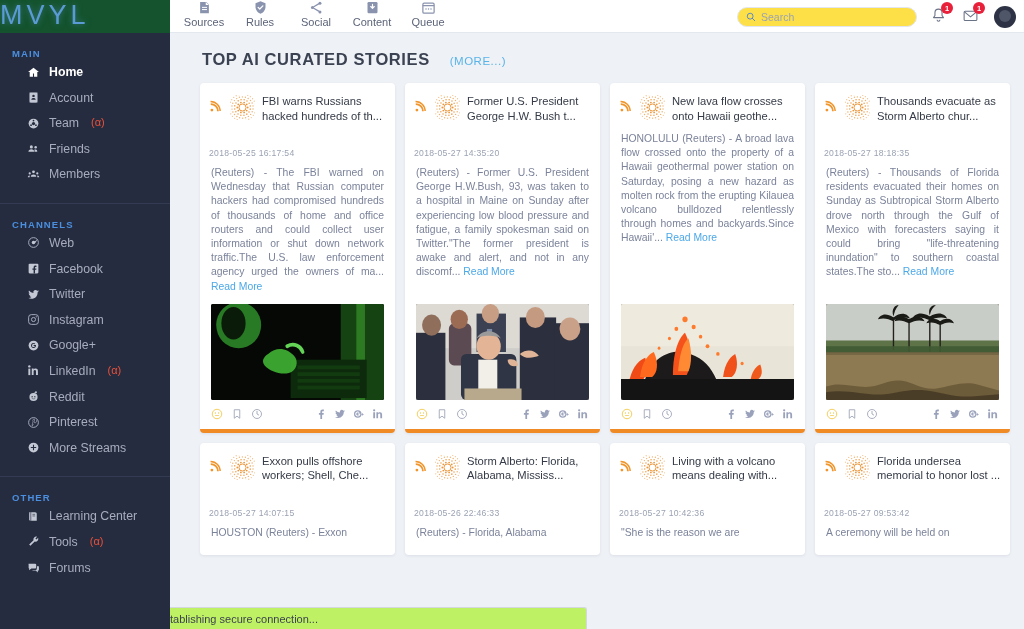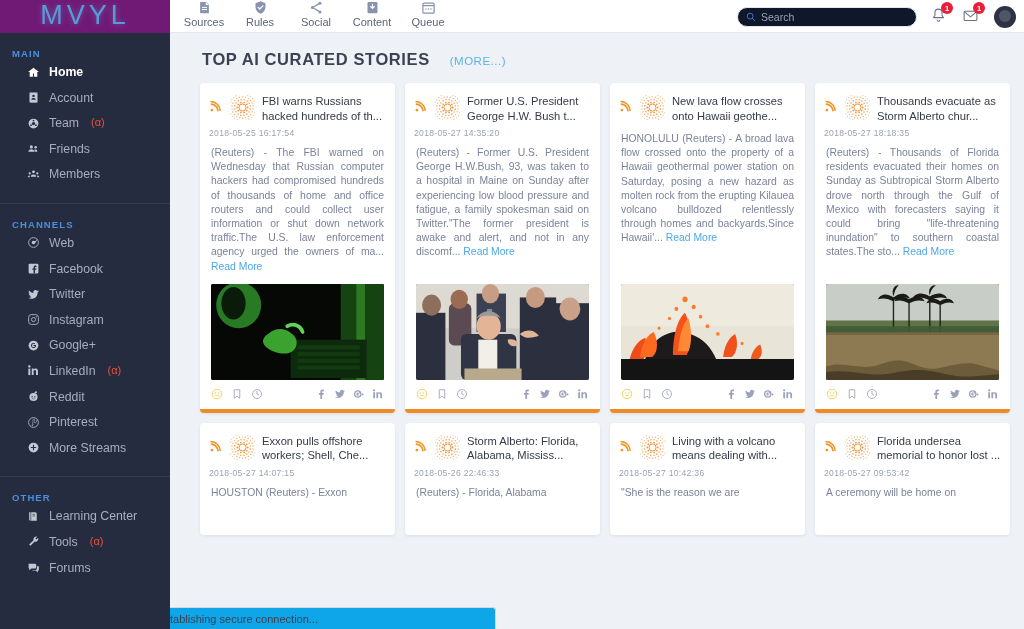--- a/index.html
+++ b/index.html
@@ -12,22 +12,22 @@
   .app { display: flex; width: 1024px; height: 629px; position: relative; }
 
   
   .sidebar {
     width: 170px; min-width: 170px; height: 629px;
     background: #262c3f;
     display: flex; flex-direction: column;
     overflow: hidden;
   }
   .logo-wrap {
-    height: 33px; background: #701a75;
-    display: flex; align-items: center; justify-content: center;
+    height: 33px; background: #14532d;
+    display: flex; align-items: center; justify-content: flex-start;
     overflow: hidden;
   }
   .logo {
     font-size: 27px; letter-spacing: 4px; font-weight: 300;
     color: #5b9bd5;
     text-shadow: 0 0 6px rgba(91,155,213,.55);
     line-height: 1; padding-bottom: 2px;
   }
   .nav-group { padding-top: 9px; }
   .group-title {
@@ -70,21 +70,21 @@
   .topnav-item .lbl { font-size: 11px; color: #5c6478; line-height: 12px; }
 
   .topright {
     position: absolute; right: 0; top: 0;
     height: 33px; display: flex; align-items: center; gap: 13px;
     padding-right: 8px;
   }
   .searchbox {
     width: 180px; height: 20px; border: 1px solid #e2e6ee;
     border-radius: 11px; display: flex; align-items: center;
-    padding: 0 8px; gap: 5px; background: #0f172a;
+    padding: 0 8px; gap: 5px; background: #fde047;
   }
   .searchbox svg { width: 10px; height: 10px; fill: none; stroke: #4a7fd4; stroke-width: 2.1; }
   .searchbox input {
     border: none; outline: none; font-size: 10.5px;
     color: #6a7governance; color: #6a7286; width: 140px;
     font-family: "Liberation Sans", sans-serif; background: transparent;
   }
   .searchbox input::placeholder { color: #9aa2b5; }
   .badge-ico { position: relative; width: 19px; height: 19px; cursor: pointer; }
   .badge-ico svg { width: 17px; height: 17px; fill: none; stroke: #6a7286; stroke-width: 1.5; }
@@ -139,20 +139,21 @@
   .rss-ico svg { width: 14px; height: 14px; fill: #f0952b; }
   .src-ico { width: 26px; flex: 0 0 26px; padding-top: 2px; }
   .src-ico svg { width: 25px; height: 25px; }
   .card-title {
     font-size: 11.2px; line-height: 14.5px; color: #343a46;
     font-weight: normal; padding-top: 1px;
   }
   .card-date {
     font-size: 8.6px; color: #9aa2b2; letter-spacing: .3px;
     padding: 4px 9px 0 9px;
+    margin-top: 20px;
   }
   .card-body {
     font-size: 10.4px; line-height: 14.2px;
     color: #7b839a; text-align: justify;
     padding: 8px 11px 0 11px;
     flex: 1;
   }
   .read-more { color: #4ca8e8; cursor: pointer; }
   .card-img {
     margin: 10px 11px 0 11px; height: 96px; border-radius: 2px;
@@ -171,22 +172,22 @@
   .fi.gray svg { fill: none; stroke: #99a0b2; stroke-width: 1.5; }
   .fi.share svg { fill: #9aa2bb; }
 
   
   .grid.row2 { margin-top: 10px; }
   .card.clipped { height: 112px; border-bottom: none; }
 
   
   .statusbar {
     position: absolute; left: 0; bottom: 0;
-    width: 326px; height: 22px;
-    background: #0ea5e9; border: 1px solid #d4d7de;
+    width: 417px; height: 22px;
+    background: #bef264; border: 1px solid #d4d7de;
     border-left: none; border-bottom: none;
     border-top-right-radius: 3px;
     display: flex; align-items: center;
     padding-left: 4px; font-size: 11px; color: #3c4250;
     overflow: hidden; z-index: 50;
   }
   .statusbar span { white-space: nowrap; margin-left: -4px; }
 </style>
 </head>
 <body>
@@ -1502,21 +1503,21 @@
                   <circle cx="24.34" cy="8.62" r="0.61" fill="#eb8f2e" opacity="0.56"></circle>
                   <circle cx="24.79" cy="11.45" r="0.61" fill="#eb8f2e" opacity="0.56"></circle>
                   <circle cx="24.59" cy="14.31" r="0.61" fill="#eb8f2e" opacity="0.56"></circle>
                   <circle cx="23.76" cy="17.05" r="0.61" fill="#eb8f2e" opacity="0.56"></circle>
                   <circle cx="12" cy="12" r="3.4" fill="#ffffff"></circle>
                   <circle cx="12" cy="12" r="3.4" fill="none" stroke="#eb8f2e" stroke-width=".9"></circle>
                 </svg></span>
               <div class="card-title">Florida undersea memorial to honor lost ...</div>
             </div>
             <div class="card-date">2018-05-27 09:53:42</div>
-            <div class="card-body"><span>A ceremony will be home on</span></div>
+            <div class="card-body"><span>A ceremony will be held on</span></div>
           </article>
         </section>
     </main>
 
     <div class="statusbar">
       <span>tablishing secure connection...</span>
     </div>
   </div>
 </div>
 

